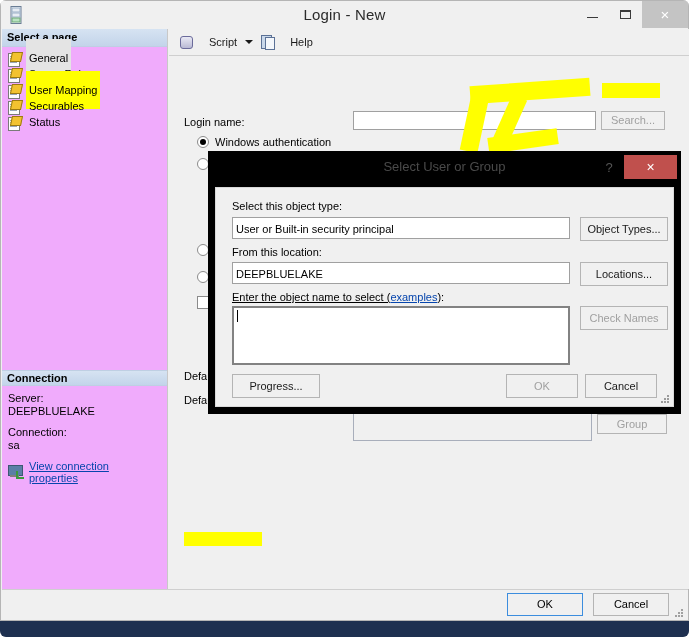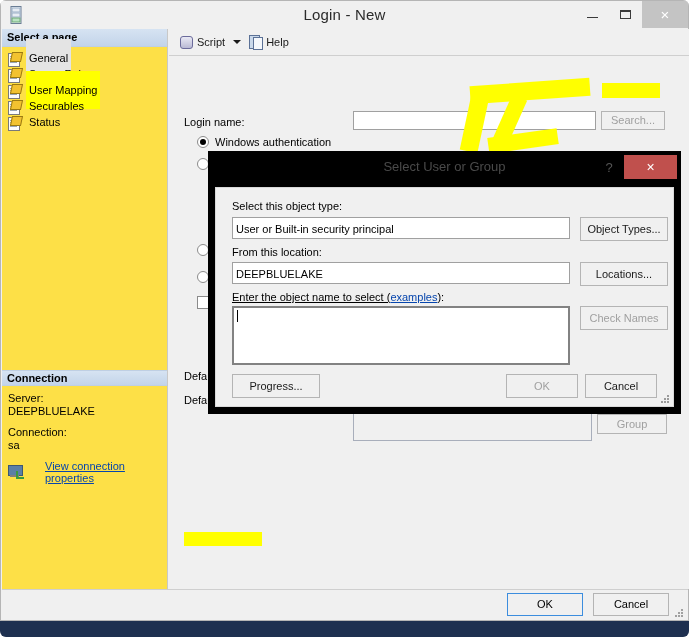--- a/index.html
+++ b/index.html
@@ -83,21 +83,21 @@
   }
   .glyph-min { display:block; width:11px; height:1px; background:#3a3a3a; margin-top:6px;}
   .glyph-max { display:block; width:11px; height:9px; border:1px solid #3a3a3a; border-top-width:2px; box-sizing:border-box;}
 
   
   .sidebar {
     position: absolute;
     left: 1px; top: 28px;
     width: 166px;
     height: 560px;
-    background: #fde047;
+    background: #f0abfc;
     border-right: 1px solid #c8c8c8;
     box-sizing: border-box;
   }
   .side-header {
     height: 18px;
     background: linear-gradient(to bottom, #d6e3f2 0%, #c3d4ea 100%);
     font-weight: bold;
     font-size: 11px;
     color: #000;
     padding: 2px 0 0 5px;
@@ -153,21 +153,20 @@
     color: #000;
     padding: 1px 0 0 5px;
     box-sizing: border-box;
   }
   .side-body { padding: 6px 16px 0 6px; font-size: 11px; color: #000; }
   .side-body .row { line-height: 13px; }
   .side-body .gap { height: 8px; }
   .connlink {
     display: flex; align-items: center;
     margin-top: 8px;
-    gap: 16px;
   }
   .connlink .cicon {
     width: 16px; height: 14px; margin-right: 5px;
     position: relative; flex: 0 0 auto;
   }
   .connlink .cicon .mon {
     position: absolute; left: 0; top: 0;
     width: 13px; height: 9px;
     background: #5b7fa6;
     border: 1px solid #3d5873;
@@ -212,21 +211,21 @@
     background: #f0f0f0;
   }
   .toolbar {
     height: 26px;
     border-bottom: 1px solid #cfcfcf;
     display: flex; align-items: center;
     padding-left: 10px;
     background: #f0f0f0;
   }
   .tb-item { display: flex; align-items: center; margin-right: 6px; font-size: 11px; color: #1a1a1a;}
-  .tb-item .t { margin-left: 4px; }
+  .tb-item .t { margin-left: 16px; }
   .scroll-icon { width: 14px; height: 14px; position: relative; }
   .scroll-icon .s1 {
     position:absolute; left:1px; top:1px; width:11px; height:11px;
     border: 1px solid #6b6b9b; border-radius: 3px;
     background: linear-gradient(to bottom,#e9e9f4,#b9b9d4);
   }
   .caret-dn {
     width: 0; height: 0;
     border-left: 4px solid transparent;
     border-right: 4px solid transparent;

